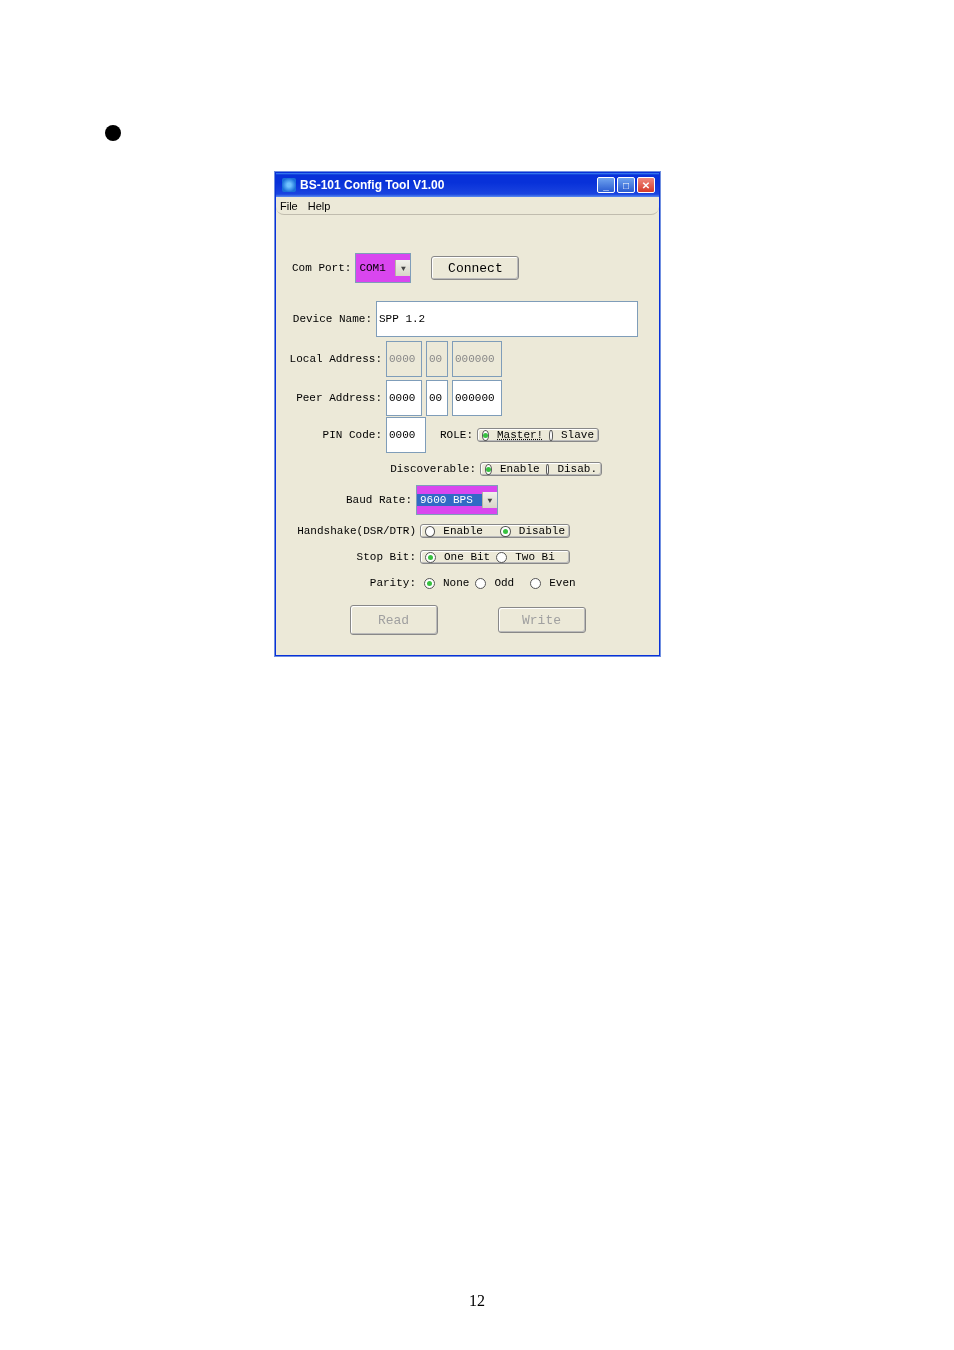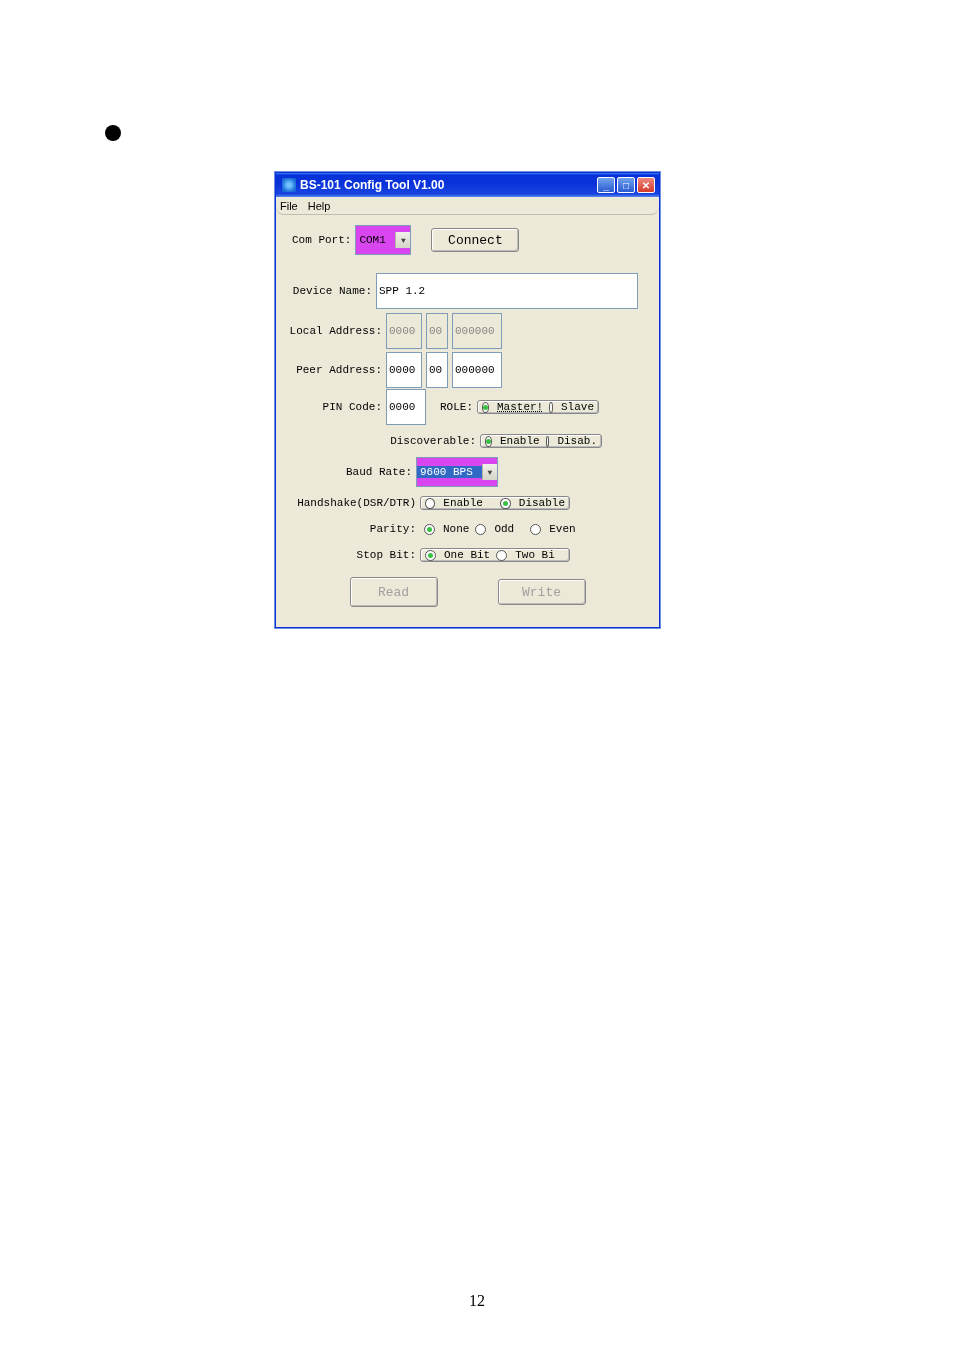--- a/index.html
+++ b/index.html
@@ -210,21 +210,21 @@
     </div>
   </div>
 
   <div class="menubar">
     <span class="menu-item">File</span>
     <span class="menu-item">Help</span>
   </div>
 
   <div class="client">
 
-    <div class="row" style="padding-left:12px;">
+    <div class="row" style="padding-left:12px;margin-top:28px;">
       <span class="label">Com Port:</span>
       <div class="select" style="width:56px;">
         <span class="select-val">COM1</span>
         <span class="select-arrow">▼</span>
       </div>
       <div class="btn" style="margin-left:20px;width:88px;">
         <span>Connect</span>
       </div>
     </div>
 
@@ -282,39 +282,39 @@
       <div class="radio-group" style="width:150px;">
         <span class="radio"></span>
         <span class="radio-label">Enable</span>
         <span style="width:6px;"></span>
         <span class="radio on"></span>
         <span class="radio-label">Disable</span>
       </div>
     </div>
 
     <div class="row" style="margin-top:6px;">
+      <span class="label" style="width:140px;">Stop Bit:</span>
+      <div class="radio-group" style="width:150px;">
+        <span class="radio on"></span>
+        <span class="radio-label">One Bit</span>
+        <span class="radio"></span>
+        <span class="radio-label">Two Bi</span>
+      </div>
+    </div>
+
+    <div class="row" style="margin-top:6px;">
       <span class="label" style="width:140px;">Parity:</span>
       <div class="radio-group bare" style="width:170px;">
         <span class="radio on"></span>
         <span class="radio-label">None</span>
         <span class="radio"></span>
         <span class="radio-label">Odd</span>
         <span style="width:4px;"></span>
         <span class="radio"></span>
         <span class="radio-label">Even</span>
-      </div>
-    </div>
-
-    <div class="row" style="margin-top:6px;">
-      <span class="label" style="width:140px;">Stop Bit:</span>
-      <div class="radio-group" style="width:150px;">
-        <span class="radio on"></span>
-        <span class="radio-label">One Bit</span>
-        <span class="radio"></span>
-        <span class="radio-label">Two Bi</span>
       </div>
     </div>
 
     <div class="row" style="margin-top:12px;justify-content:center;gap:60px;">
       <div class="btn disabled" style="width:88px;height:30px;">
         <span>Read</span>
       </div>
       <div class="btn disabled" style="width:88px;height:26px;">
         <span>Write</span>
       </div>

